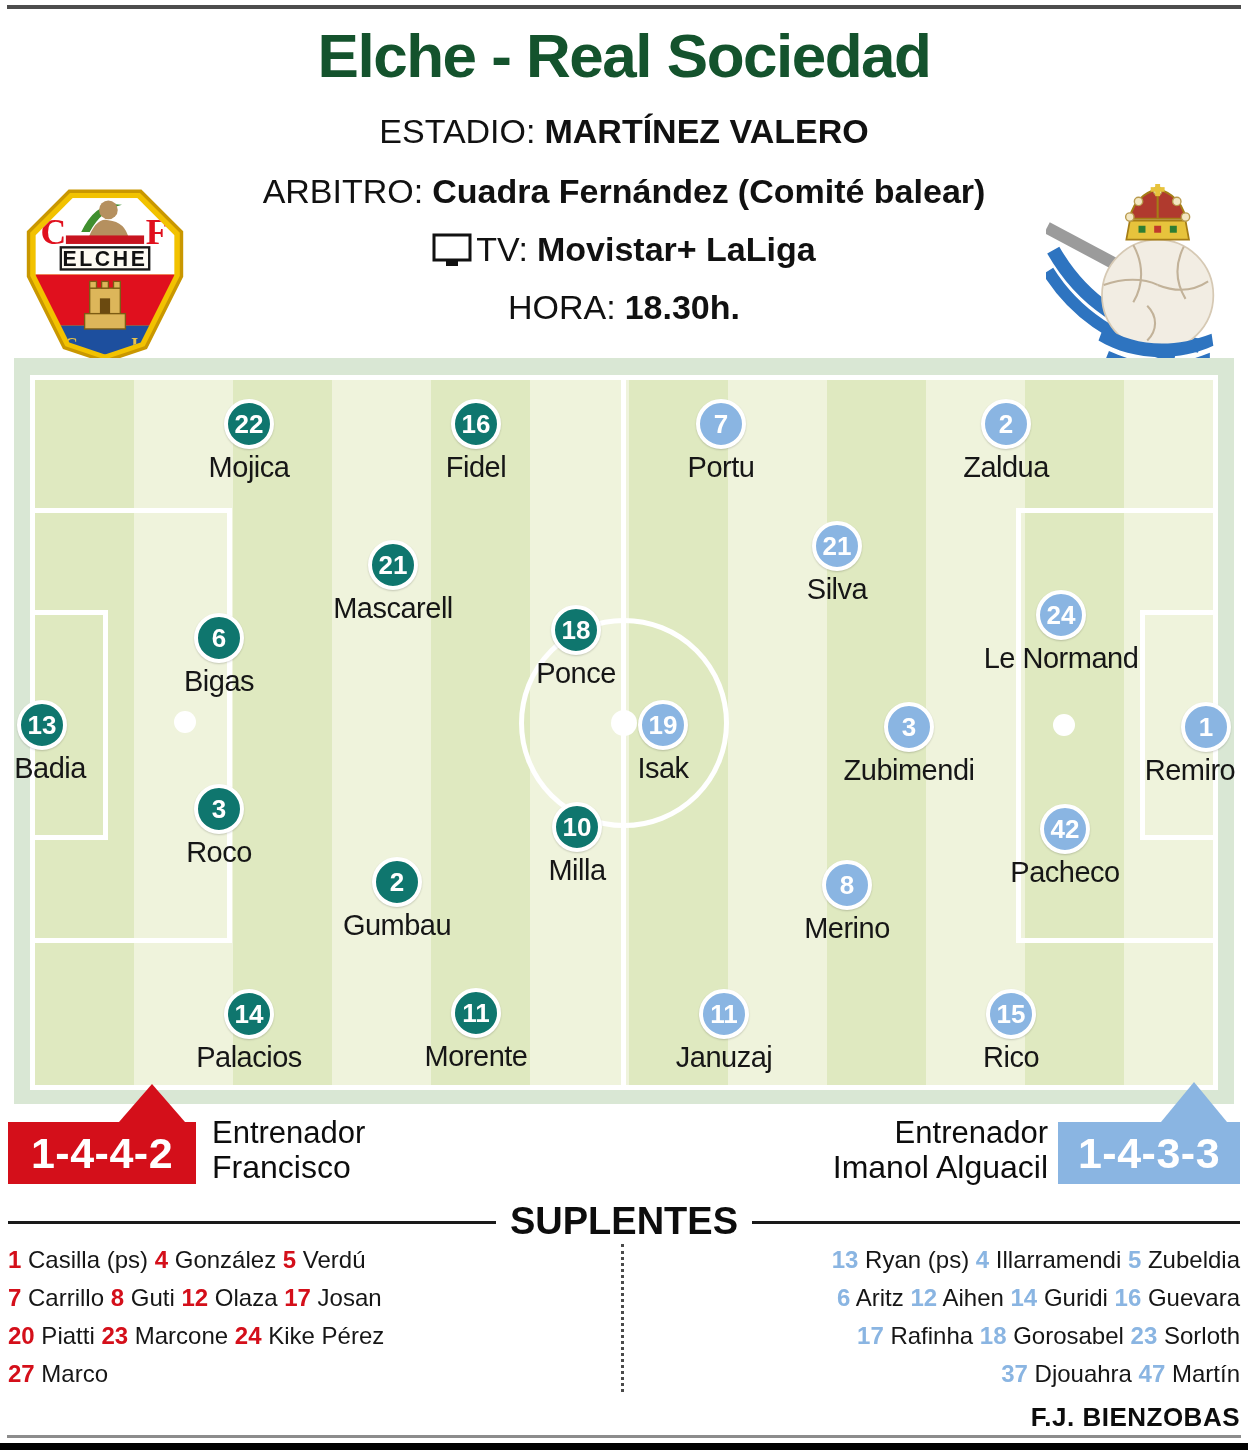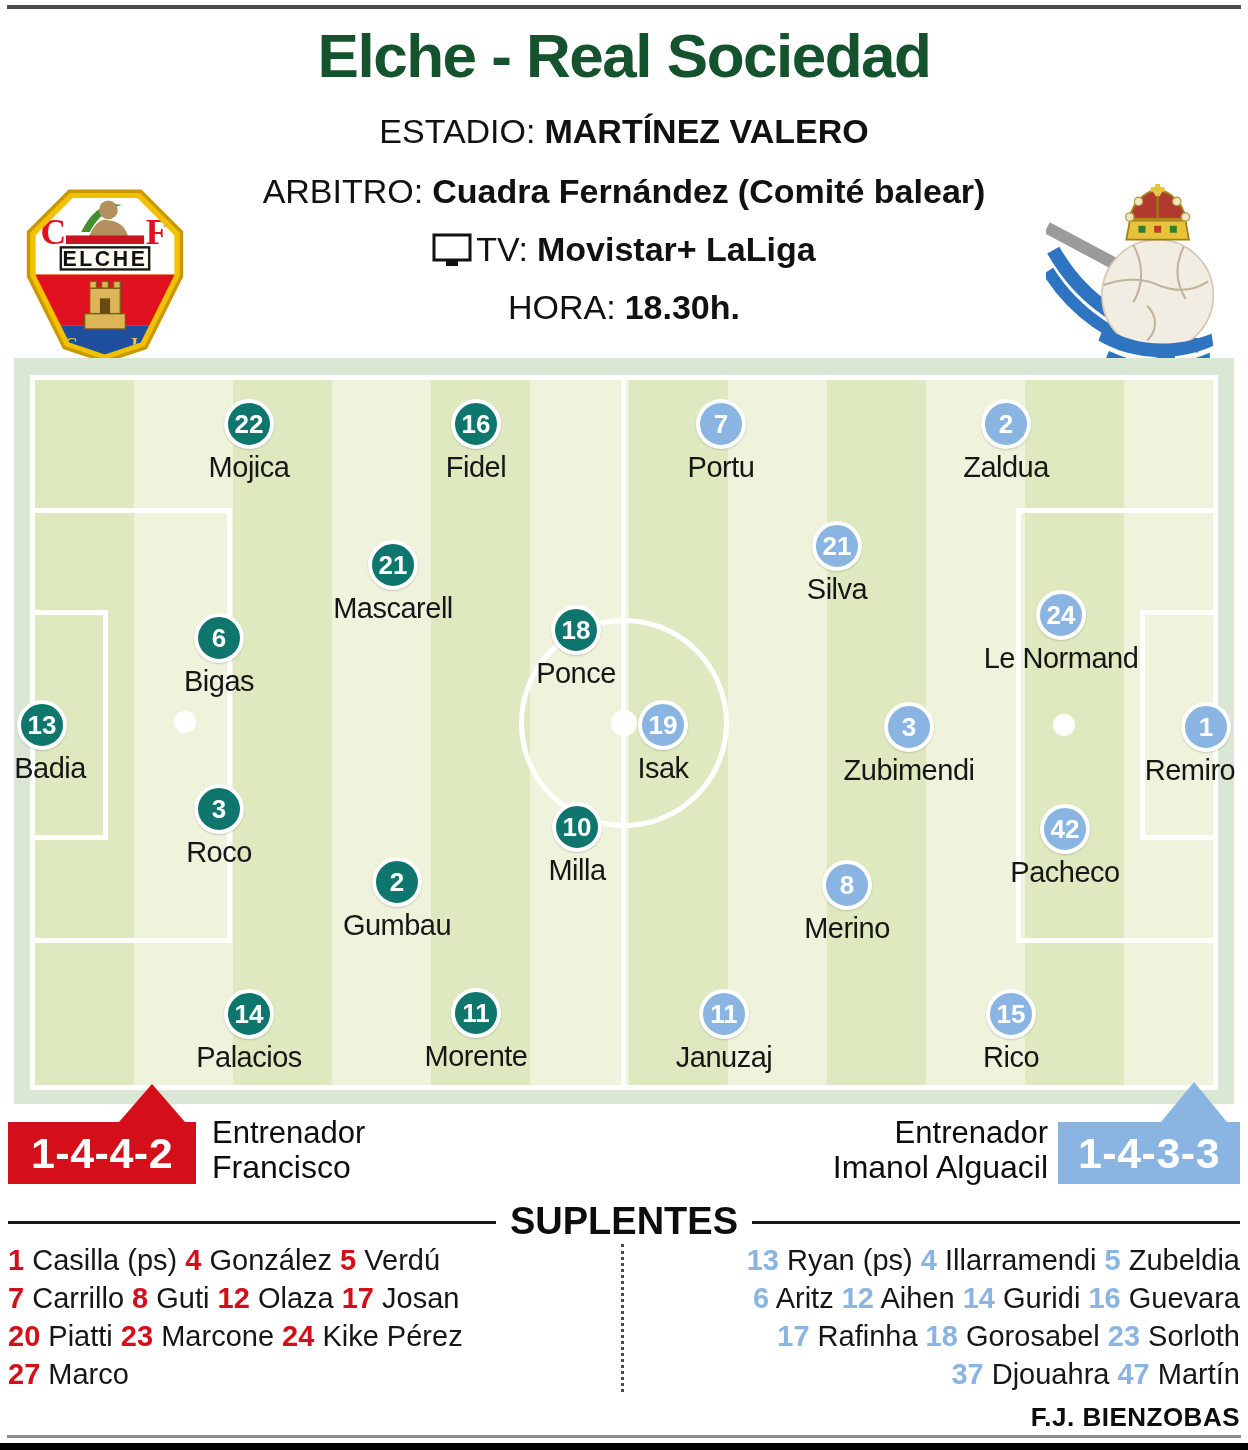--- a/index.html
+++ b/index.html
@@ -48,21 +48,21 @@
   .coach{position:absolute;top:1116px;font-size:31px;font-weight:400;line-height:34px;color:#0d0d0d;}
   .coach-left{left:212px;text-align:left;}
   .coach-right{right:200px;text-align:right;}
   .coach .cname{font-size:32px;}
   
   .subs-title{position:absolute;left:0;right:0;top:1200px;text-align:center;font-size:38px;
               font-weight:700;color:#0d0d0d;}
   .subs-rule{position:absolute;top:1221px;height:3px;background:#1a1a1a;}
   .rule-left{left:8px;width:488px;}
   .rule-right{left:752px;width:488px;}
-  .subs{position:absolute;top:1241px;font-size:29px;line-height:38px;color:#161616;white-space:nowrap;}
+  .subs{position:absolute;top:1241px;font-size:24px;line-height:38px;color:#161616;white-space:nowrap;}
   #subs-left{left:8px;text-align:left;}
   #subs-right{right:8px;text-align:right;}
   .sub-num{font-weight:700;}
   .num-red{color:#d40f1a;}
   .num-blue{color:#8ab5e2;}
   .subs-divider{position:absolute;left:621px;top:1244px;height:148px;width:0;
                 border-left:3px dotted #4a4a4a;}
   
   .credit{position:absolute;right:8px;top:1402px;font-size:26px;font-weight:700;
           letter-spacing:0.5px;color:#0d0d0d;}

